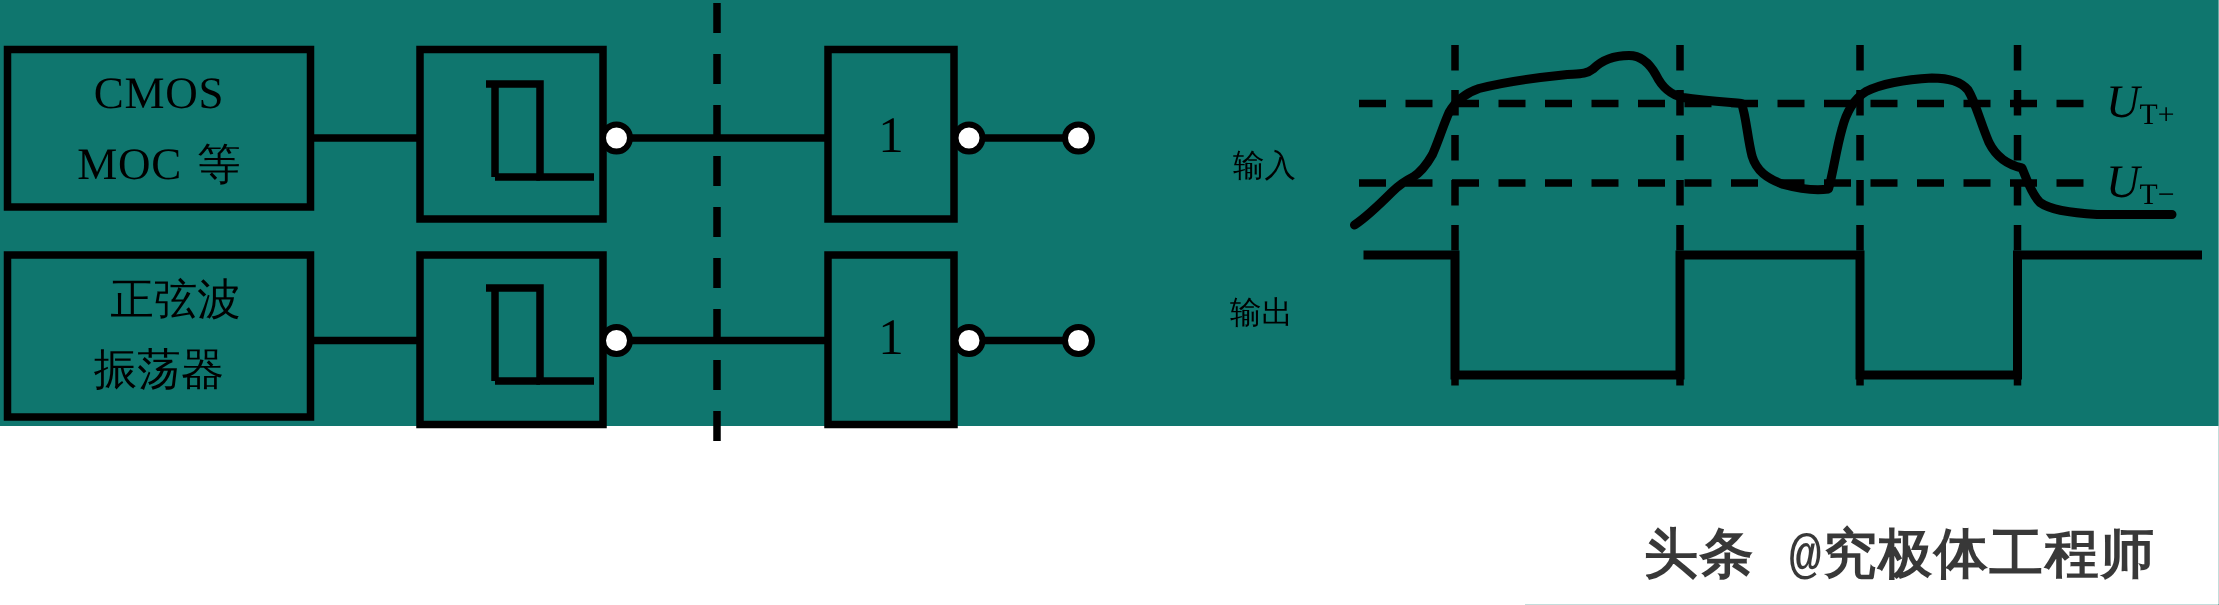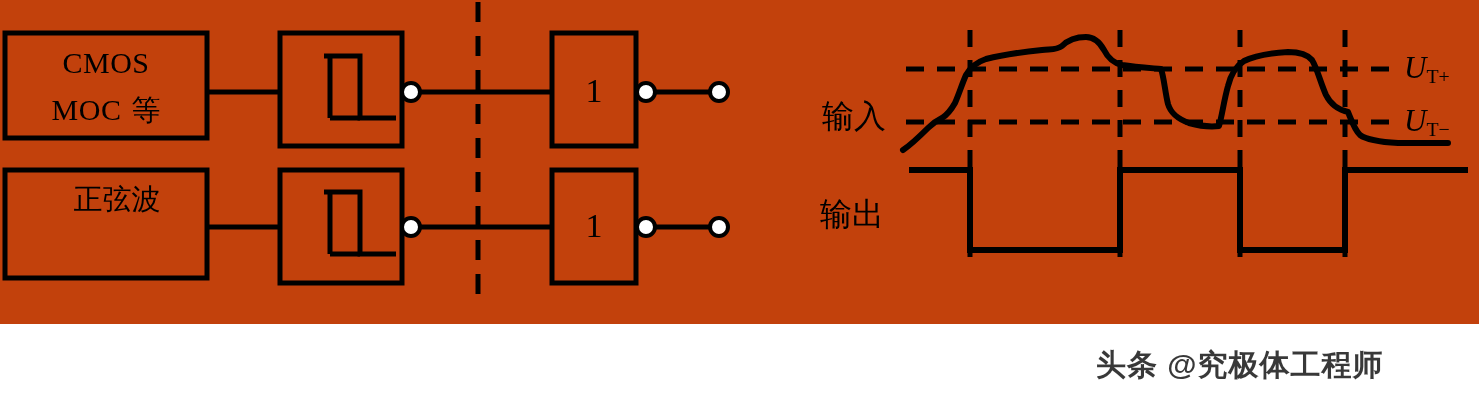--- a/index.html
+++ b/index.html
@@ -10,22 +10,22 @@
   body {
     width: 1479px;
     height: 403px;
     font-family: "Liberation Serif", "DejaVu Serif", serif;
     color: #000000;
     overflow: hidden;
   }
   #stage {
     position: relative;
     width: 1479px;
-    height: 324px;
-    background: #c2410c;
+    height: 284px;
+    background: #0f766e;
   }
   .svg-layer {
     position: absolute;
     left: 0;
     top: 0;
     width: 1479px;
     height: 403px;
   }
   .lbl {
     position: absolute;
@@ -42,22 +42,22 @@
   .blk-cjk {
     font-family: "DejaVu Sans", sans-serif;
     font-size: 29px;
   }
   .gate-one {
     font-family: "Liberation Serif", "DejaVu Serif", serif;
     font-size: 34px;
   }
   
   .wave-lbl {
-    font-family: Liberation Serif, serif;
-    font-size: 32px;
+    font-family: Liberation Sans, sans-serif;
+    font-size: 21px;
   }
   .thr-lbl {
     font-family: "Liberation Serif", "DejaVu Serif", serif;
     font-style: italic;
     font-size: 31px;
   }
   .thr-lbl sub {
     font-style: normal;
     font-size: 0.64em;
     vertical-align: -0.25em;
@@ -73,22 +73,22 @@
     font-family: "Liberation Serif", "DejaVu Serif", serif;
     font-size: 31px;
   }
   .caption .cap-rom {
     font-family: "Liberation Serif", "DejaVu Serif", serif;
     font-size: 31px;
   }
   
   .watermark {
     position: absolute;
-    font-family: Liberation Sans, sans-serif;
-    font-size: 30px;
+    font-family: Liberation Mono, monospace;
+    font-size: 36px;
     font-weight: bold;
     color: rgba(0,0,0,0.78);
     white-space: nowrap;
     letter-spacing: 1px;
     pointer-events: none;
   }
 </style>
 </head>
 <body>
 
@@ -179,20 +179,21 @@
   </svg>
 
   <div class="lbl blk-text" style="left:5px; top:48px; width:202px;">CMOS</div>
 
   <div class="lbl" style="left:5px; top:95px; width:202px; text-align:center;">
     <span class="blk-text">MOC</span><span style="display:inline-block;width:10px;"></span><span class="blk-cjk">等</span>
   </div>
 
   <div class="lbl blk-cjk" style="left:16px; top:185px; width:202px; text-align:center;">正弦波</div>
 
+  <div class="lbl blk-cjk" style="left:5px; top:232px; width:202px; text-align:center;">振荡器</div>
 
   <div class="lbl gate-one" style="left:552px; top:74px; width:84px; text-align:center;">1</div>
 
   <div class="lbl gate-one" style="left:552px; top:209px; width:84px; text-align:center;">1</div>
 
   <div class="lbl wave-lbl" style="left:822px; top:100px;">输入</div>
 
   <div class="lbl wave-lbl" style="left:780px; top:198px;margin-left:40px;">输出</div>
 
   <div class="lbl thr-lbl" style="left:1404px; top:52px;">

